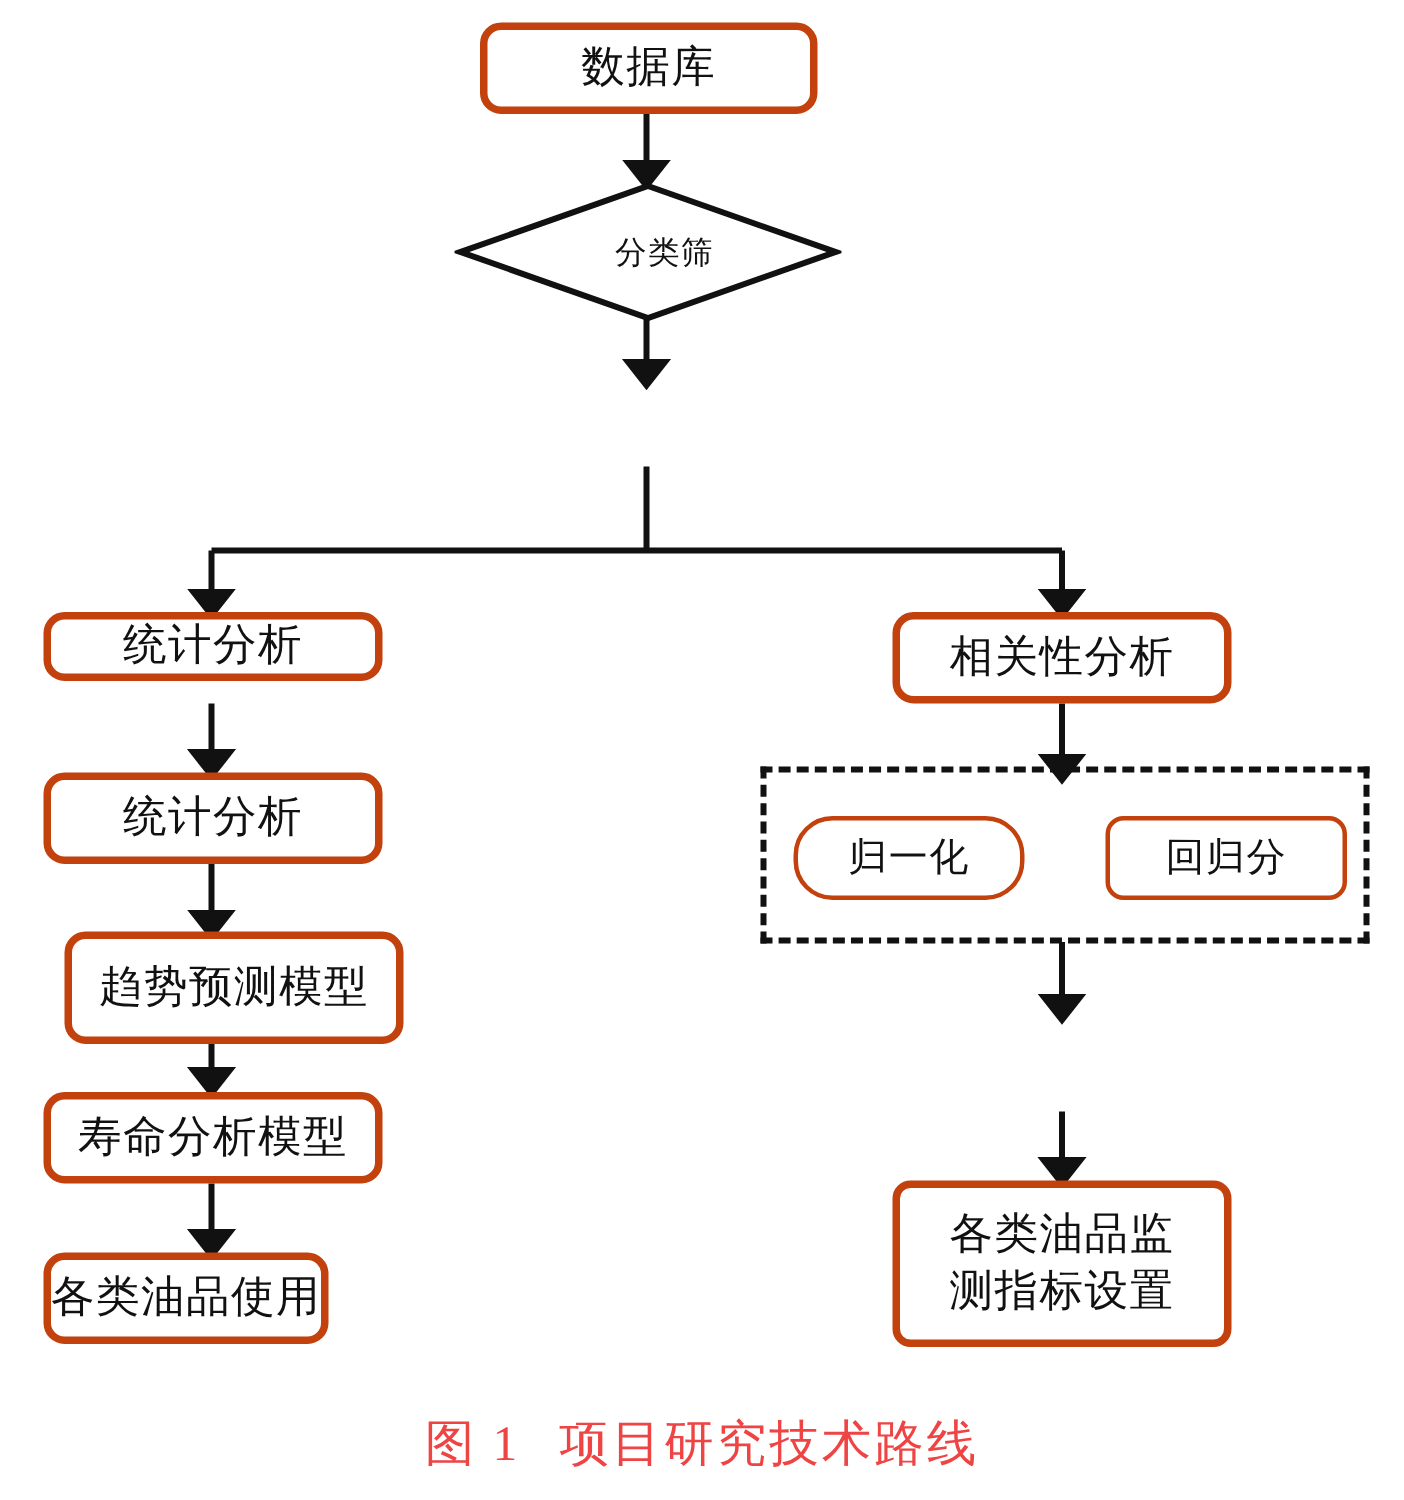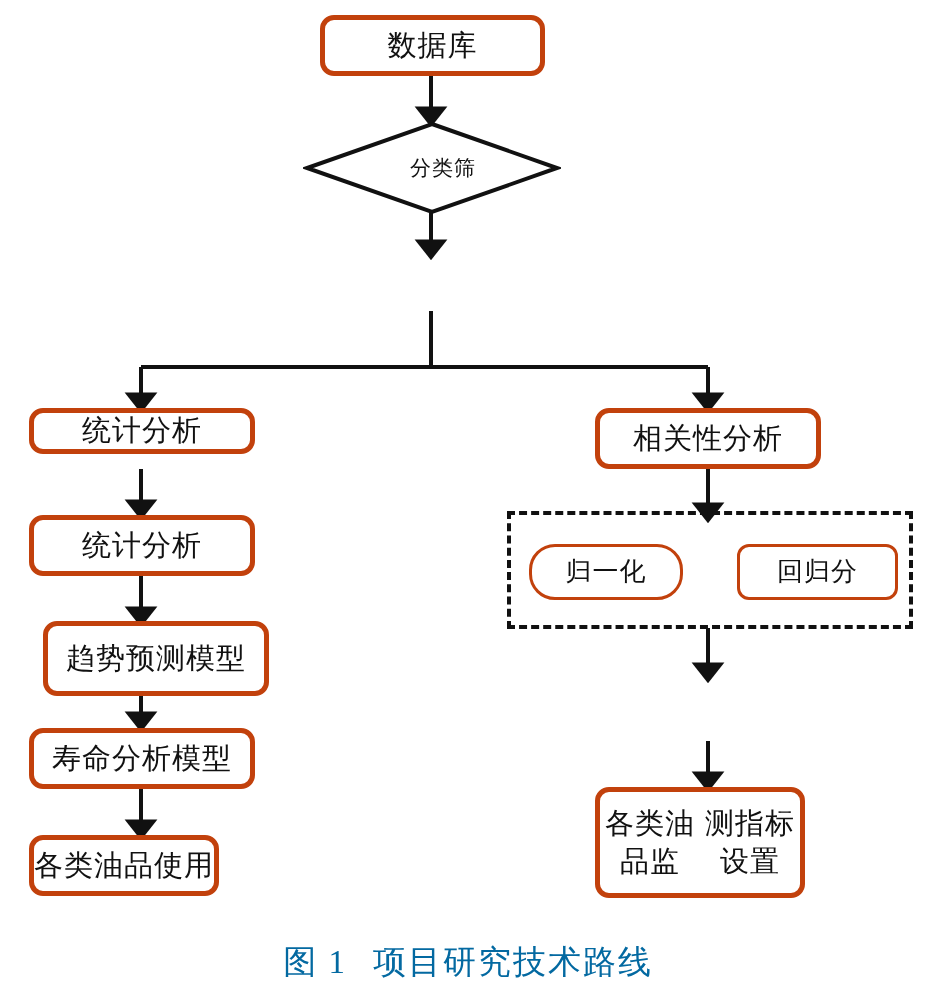--- a/index.html
+++ b/index.html
@@ -81,21 +81,21 @@
     z-index: 1;
   }
   .caption {
     position: absolute;
     left: 0;
     width: 936px;
     text-align: center;
     font-family: "Liberation Serif", "DejaVu Serif", serif;
     font-size: 33px;
     letter-spacing: 2px;
-    color: #0369a1;
+    color: #ef4444;
   }
   .caption .cap-gap {
     display: inline-block;
     width: 26px;
   }
 </style>
 </head>
 <body>
 
 <div id="figure">
@@ -168,21 +168,21 @@
 
   <div class="node small" style="left:529px; top:544px; width:154px; height:56px;border-radius:26px;">
     <span>归一化</span>
   </div>
 
   <div class="node small" style="left:737px; top:544px; width:161px; height:56px;">
     <span>回归分</span>
   </div>
 
 
-  <div class="node two-line" style="left:595px; top:787px; width:210px; height:111px; flex-direction:row;">
+  <div class="node two-line" style="left:595px; top:787px; width:226px; height:111px; flex-direction:column;border-radius:12px;">
     <span>各类油品监</span>
     <span>测指标设置</span>
   </div>
 
   <div class="caption" style="top:940px;">
     <span>图 1</span><span class="cap-gap"></span><span>项目研究技术路线</span>
   </div>
 
 </div>
 

